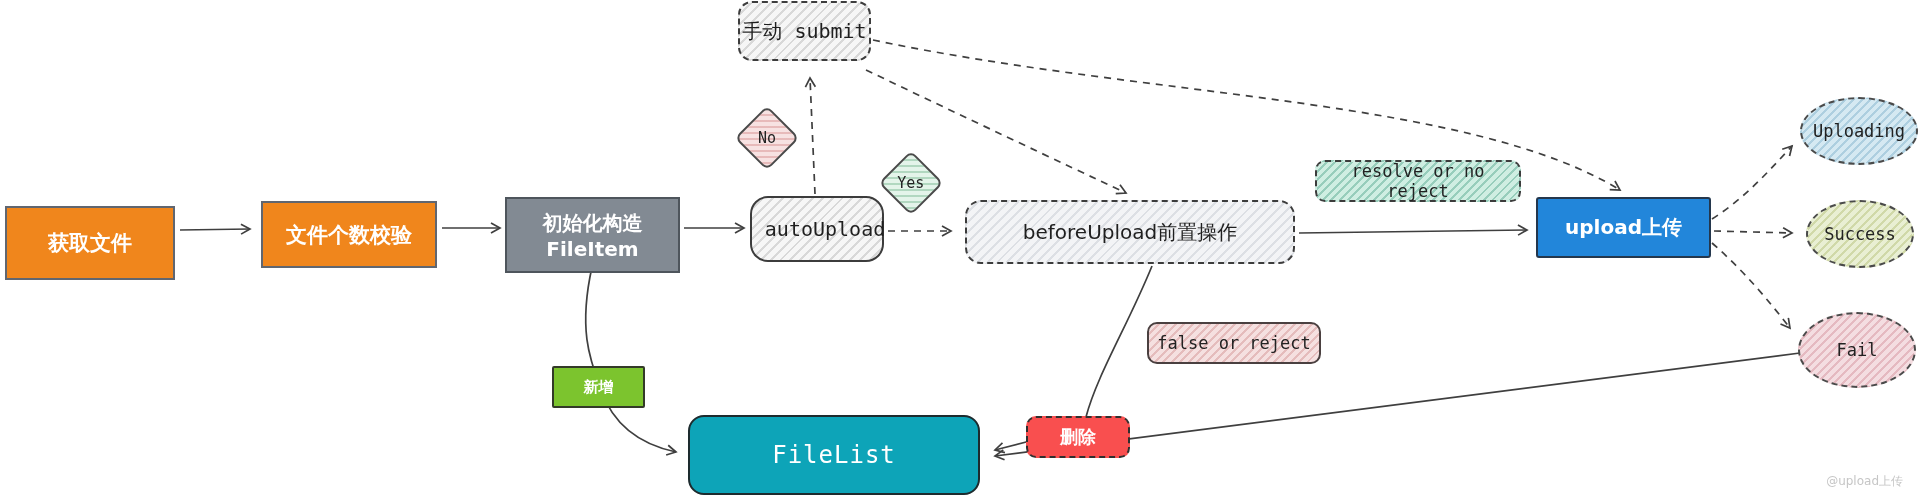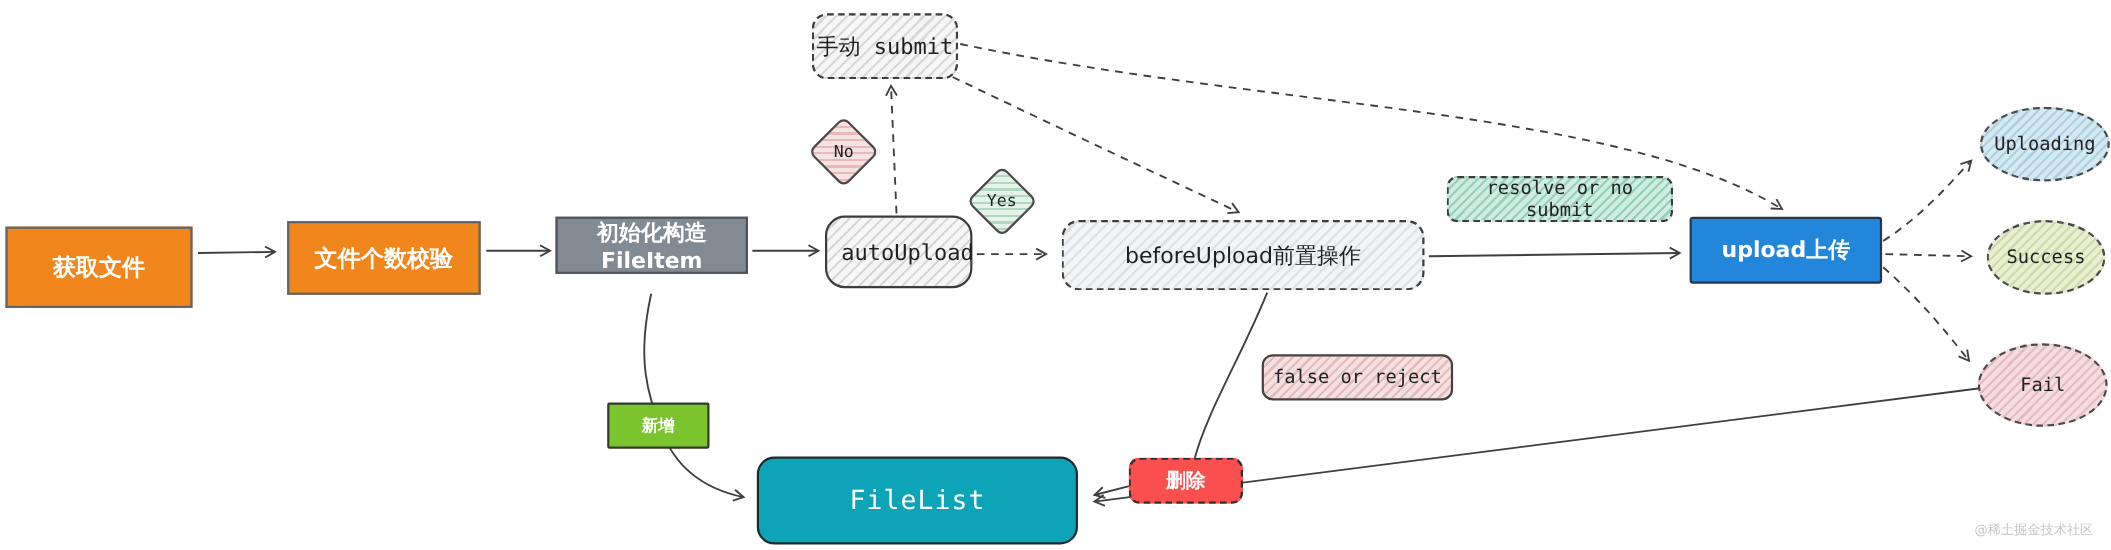--- a/index.html
+++ b/index.html
@@ -85,46 +85,46 @@
   </svg>
 
   <div class="node box-orange" style="left:5px;top:206px;width:170px;height:74px;">
     <span>获取文件</span>
   </div>
 
   <div class="node box-orange" style="left:261px;top:201px;width:176px;height:67px;">
     <span>文件个数校验</span>
   </div>
 
-  <div class="node box-gray" style="left:505px;top:197px;width:175px;height:52px;font-size:20px;">
+  <div class="node box-gray" style="left:505px;top:197px;width:175px;height:76px;font-size:20px;">
     <span>初始化构造FileItem</span>
   </div>
 
   <div class="node hatch rounded-solid mono" style="left:750px;top:196px;width:134px;height:66px;padding-left:16px;">
     <span>autoUpload</span>
   </div>
 
-  <div class="node hatch rounded-dash mono" style="left:738px;top:12px;width:133px;height:60px;justify-content:center;">
+  <div class="node hatch rounded-dash mono" style="left:738px;top:1px;width:133px;height:60px;justify-content:center;">
     <span>手动 submit</span>
   </div>
 
   <div class="node diamond d-no mono" style="left:744px;top:115px;width:46px;height:46px;">
     <span>No</span>
   </div>
 
   <div class="node diamond d-yes mono" style="left:888px;top:160px;width:46px;height:46px;">
     <span>Yes</span>
   </div>
 
   <div class="node before rounded-dash" style="left:965px;top:200px;width:330px;height:64px;border-radius:16px;">
     <span>beforeUpload前置操作</span>
   </div>
 
   <div class="node lab lab-resolve mono" style="left:1315px;top:160px;width:206px;height:42px;">
-    <span>resolve or no submit</span>
+    <span>resolve or no reject</span>
   </div>
 
   <div class="node box-blue" style="left:1536px;top:197px;width:175px;height:61px;">
     <span>upload上传</span>
   </div>
 
   <div class="node ellipse e-uploading mono" style="left:1800px;top:97px;width:118px;height:68px;">
     <span>Uploading</span>
   </div>
 
@@ -145,14 +145,14 @@
   </div>
 
   <div class="node box-red" style="left:1026px;top:416px;width:104px;height:42px;">
     <span>删除</span>
   </div>
 
   <div class="node lab lab-false mono" style="left:1147px;top:322px;width:174px;height:42px;">
     <span>false or reject</span>
   </div>
 
-  <div class="watermark">@稀土掘金技术社区</div>
+  <div class="watermark">@upload上传</div>
 </div>
 
 </body></html>

